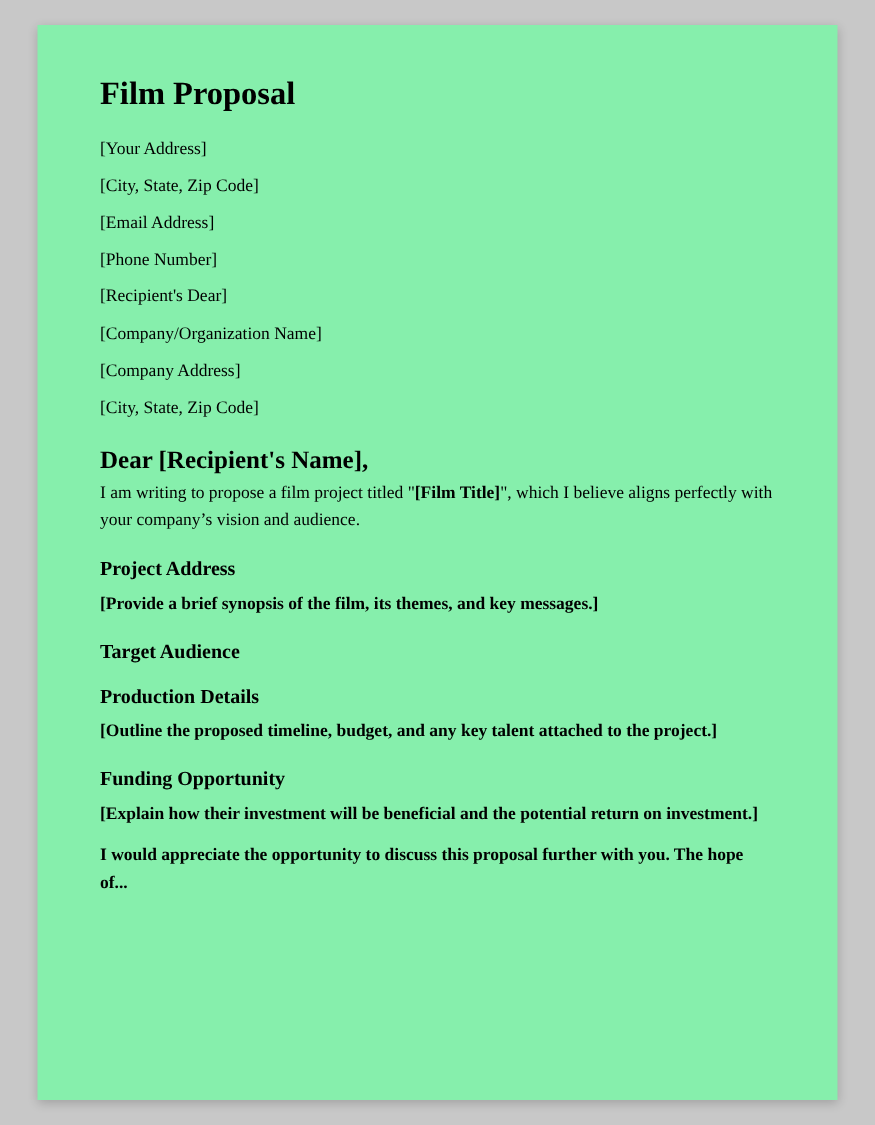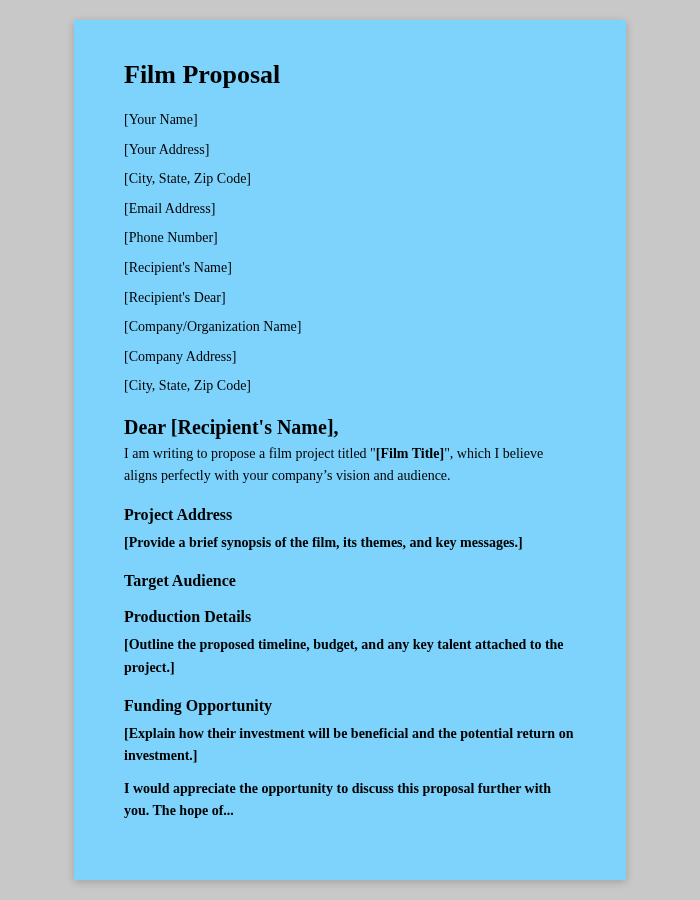--- a/index.html
+++ b/index.html
@@ -12,22 +12,22 @@
       background-color: #c8c8c8;
       display: flex;
       justify-content: center;
       align-items: flex-start;
       min-height: 900px;
       padding: 20px;
       font-family: 'Times New Roman', Times, serif;
     }
 
     .page-container {
-      background-color: #7dd3fc;
-      width: 552px;
+      background-color: #86efac;
+      width: 640px;
       min-height: 860px;
       padding: 40px 50px;
       box-shadow: 0 2px 8px rgba(0,0,0,0.2);
     }
 
     .doc-title {
       font-size: 26px;
       font-weight: bold;
       margin-bottom: 20px;
       color: #000;
@@ -76,26 +76,24 @@
     }
   </style>
 </head>
 <body>
 
 <div class="page-container">
 
   <h1 class="doc-title">Film Proposal</h1>
 
   <div id="header-fields-container">
-      <p class="field-line">[Your Name]</p>
       <p class="field-line">[Your Address]</p>
       <p class="field-line">[City, State, Zip Code]</p>
       <p class="field-line">[Email Address]</p>
       <p class="field-line">[Phone Number]</p>
-      <p class="field-line">[Recipient's Name]</p>
       <p class="field-line">[Recipient's Dear]</p>
       <p class="field-line">[Company/Organization Name]</p>
       <p class="field-line">[Company Address]</p>
       <p class="field-line">[City, State, Zip Code]</p>
     </div>
 
   <h2 class="salutation">Dear [Recipient's Name],</h2>
 
   <p class="body-text">
     <span>I am writing to propose a film project titled "</span><strong>[Film Title]</strong><span>", which I believe aligns perfectly with your company’s vision and audience.</span>

